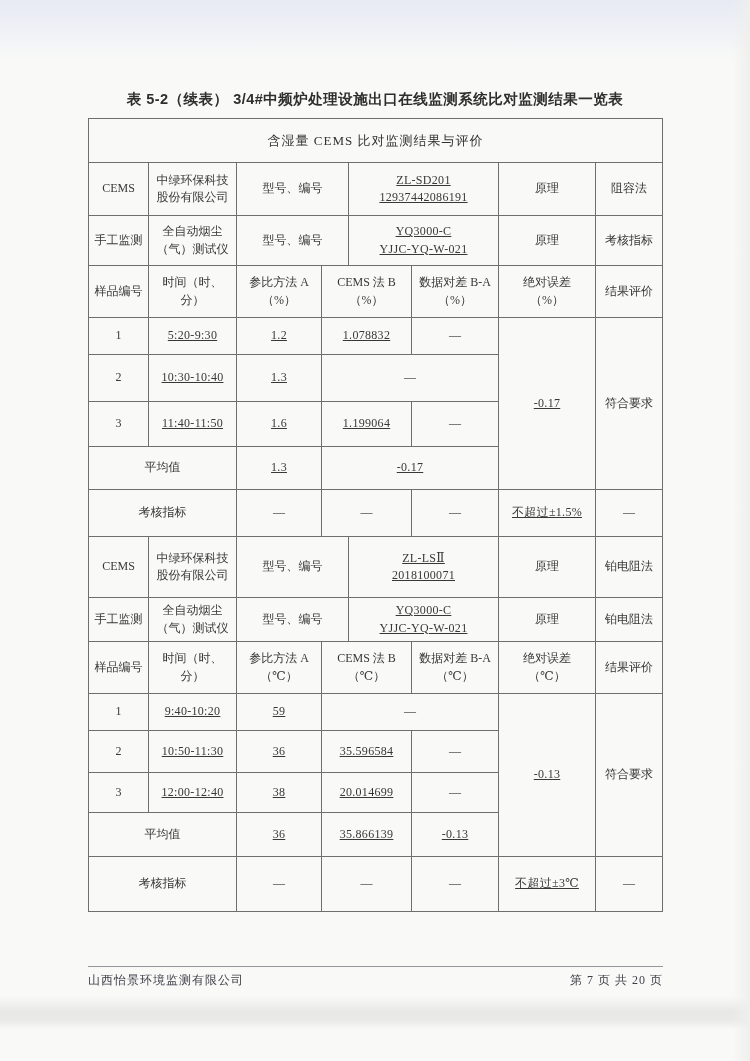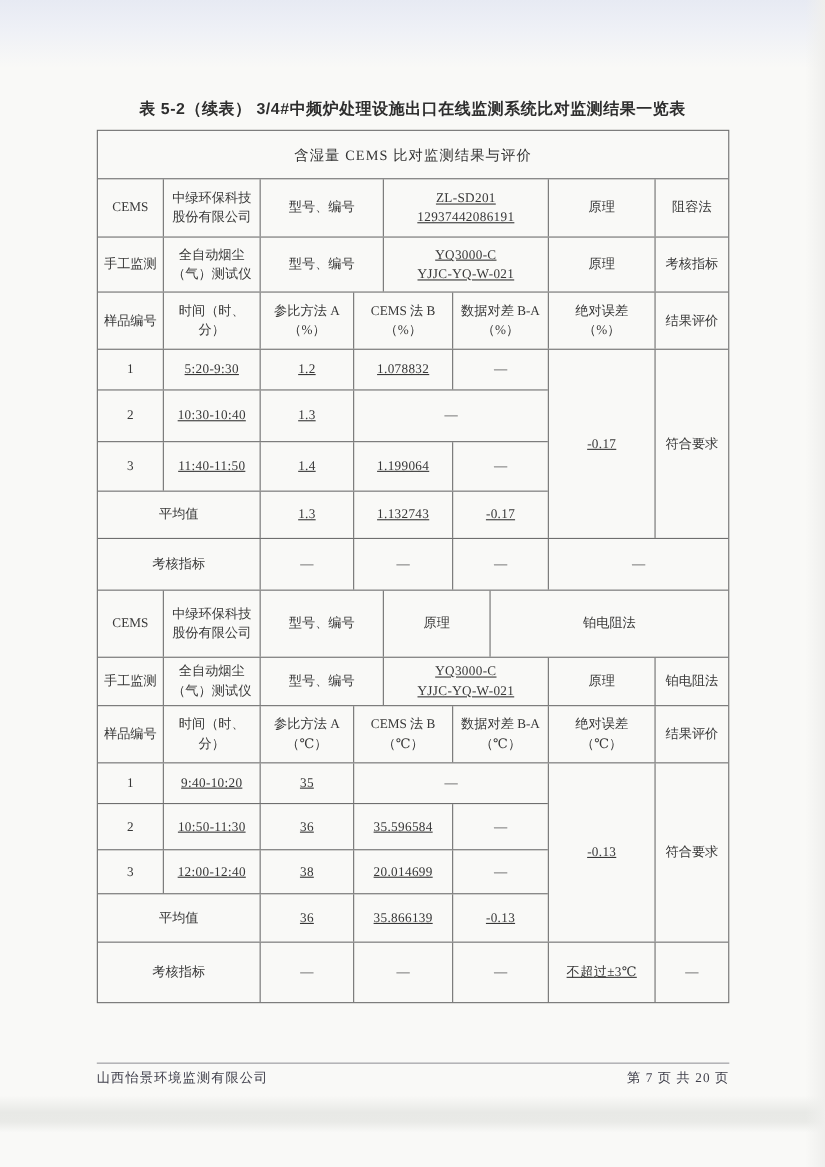--- a/index.html
+++ b/index.html
@@ -134,48 +134,52 @@
       </div>
       <div class="trr" style="height:47px">
         <div class="td" style="width:60px">2</div>
         <div class="td num" style="width:88px">10:30-10:40</div>
         <div class="td num" style="width:85px">1.3</div>
         <div class="td flex1 last">—</div>
       </div>
       <div class="trr" style="height:45px">
         <div class="td" style="width:60px">3</div>
         <div class="td num" style="width:88px">11:40-11:50</div>
-        <div class="td num" style="width:85px">1.4</div>
+        <div class="td num" style="width:85px">1.6</div>
         <div class="td num" style="width:90px">1.199064</div>
         <div class="td flex1 last">—</div>
       </div>
       <div class="trr lastr" style="height:42px">
         <div class="td" style="width:148px">平均值</div>
         <div class="td num" style="width:85px">1.3</div>
-        <div class="td num" style="width:90px">1.132743</div>
         <div class="td flex1 num last">-0.17</div>
       </div>
     </div>
     <div class="td num" style="width:97px">-0.17</div>
     <div class="td flex1 last">符合要求</div>
   </div>
 
   <div class="tr" style="height:47px">
     <div class="td" style="width:148px">考核指标</div>
     <div class="td" style="width:85px">—</div>
     <div class="td" style="width:90px">—</div>
     <div class="td" style="width:87px">—</div>
+    <div class="td num" style="width:97px">不超过±1.5%</div>
     <div class="td flex1 last">—</div>
   </div>
 
 
   <div class="tr" style="height:61px">
     <div class="td" style="width:60px">CEMS</div>
     <div class="td" style="width:88px">中绿环保科技股份有限公司</div>
     <div class="td" style="width:112px">型号、编号</div>
+    <div class="td col num" style="width:150px">
+      <span>ZL-LSⅡ</span>
+      <span>2018100071</span>
+    </div>
     <div class="td" style="width:97px">原理</div>
     <div class="td flex1 last">铂电阻法</div>
   </div>
 
   <div class="tr" style="height:44px">
     <div class="td" style="width:60px">手工监测</div>
     <div class="td" style="width:88px">全自动烟尘（气）测试仪</div>
     <div class="td" style="width:112px">型号、编号</div>
     <div class="td col num" style="width:150px">
       <span>YQ3000-C</span>
@@ -205,21 +209,21 @@
       <span>（℃）</span>
     </div>
     <div class="td flex1 last">结果评价</div>
   </div>
 
   <div class="tr">
     <div class="bleft" style="width:410px">
       <div class="trr" style="height:37px">
         <div class="td" style="width:60px">1</div>
         <div class="td num" style="width:88px">9:40-10:20</div>
-        <div class="td num" style="width:85px">35</div>
+        <div class="td num" style="width:85px">59</div>
         <div class="td flex1 last">—</div>
       </div>
       <div class="trr" style="height:42px">
         <div class="td" style="width:60px">2</div>
         <div class="td num" style="width:88px">10:50-11:30</div>
         <div class="td num" style="width:85px">36</div>
         <div class="td num" style="width:90px">35.596584</div>
         <div class="td flex1 last">—</div>
       </div>
       <div class="trr" style="height:40px">

